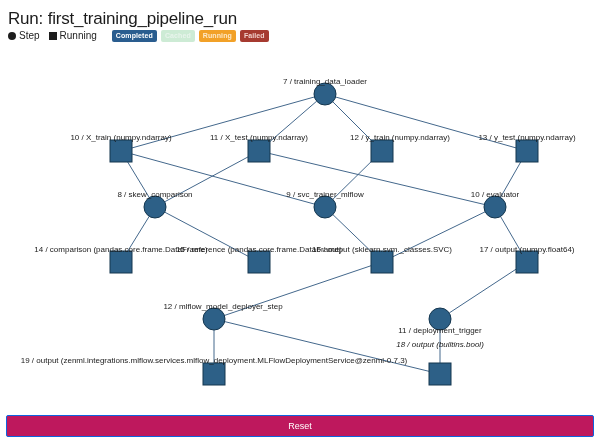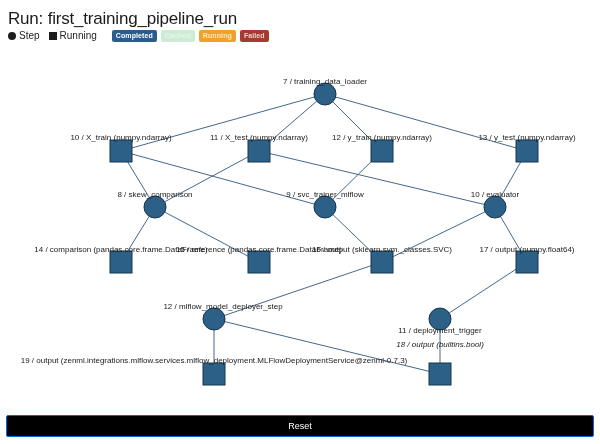--- a/index.html
+++ b/index.html
@@ -116,21 +116,21 @@
     letter-spacing: 0px;
   }
 
   
   #reset-button {
     position: absolute;
     left: 6px;
     top: 415px;
     width: 588px;
     height: 22px;
-    background: #000000;
+    background: #be185d;
     border: 1px solid #0f63df;
     border-radius: 2px;
     color: #ffffff;
     font-size: 9px;
     font-family: "Liberation Sans", sans-serif;
     cursor: pointer;
     padding: 0;
     display: flex;
     align-items: center;
     justify-content: center;
@@ -196,21 +196,21 @@
       <rect x="516" y="203" width="22" height="22" class="node-shape" fill="#2d6087" stroke="#14364f"></rect>
       <circle cx="214" cy="271" r="11" class="node-shape" fill="#2d6087" stroke="#14364f"></circle>
       <circle cx="440" cy="271" r="11" class="node-shape" fill="#2d6087" stroke="#14364f"></circle>
       <rect x="203" y="315" width="22" height="22" class="node-shape" fill="#2d6087" stroke="#14364f"></rect>
       <rect x="429" y="315" width="22" height="22" class="node-shape" fill="#2d6087" stroke="#14364f"></rect>
     </svg>
   <div id="node-labels">
       <div class="node-label" style="left: 325px; top: 29px;">7 / training_data_loader</div>
       <div class="node-label" style="left: 121px; top: 85px;">10 / X_train (numpy.ndarray)</div>
       <div class="node-label" style="left: 259px; top: 85px;">11 / X_test (numpy.ndarray)</div>
-      <div class="node-label" style="left: 382px; top: 85px; text-align: right;">12 / y_train (numpy.ndarray)</div>
+      <div class="node-label" style="left: 400px; top: 85px; text-align: right;">12 / y_train (numpy.ndarray)</div>
       <div class="node-label" style="left: 527px; top: 85px;">13 / y_test (numpy.ndarray)</div>
       <div class="node-label" style="left: 155px; top: 142px;">8 / skew_comparison</div>
       <div class="node-label" style="left: 325px; top: 142px;">9 / svc_trainer_mlflow</div>
       <div class="node-label" style="left: 495px; top: 142px;">10 / evaluator</div>
       <div class="node-label" style="left: 121px; top: 197px;">14 / comparison (pandas.core.frame.DataFrame)</div>
       <div class="node-label" style="left: 259px; top: 197px;">15 / reference (pandas.core.frame.DataFrame)</div>
       <div class="node-label" style="left: 382px; top: 197px;">16 / output (sklearn.svm._classes.SVC)</div>
       <div class="node-label" style="left: 527px; top: 197px;">17 / output (numpy.float64)</div>
       <div class="node-label" style="left: 223px; top: 254px;">12 / mlflow_model_deployer_step</div>
       <div class="node-label" style="left: 440px; top: 254px; margin-top: 24px;">11 / deployment_trigger</div>

